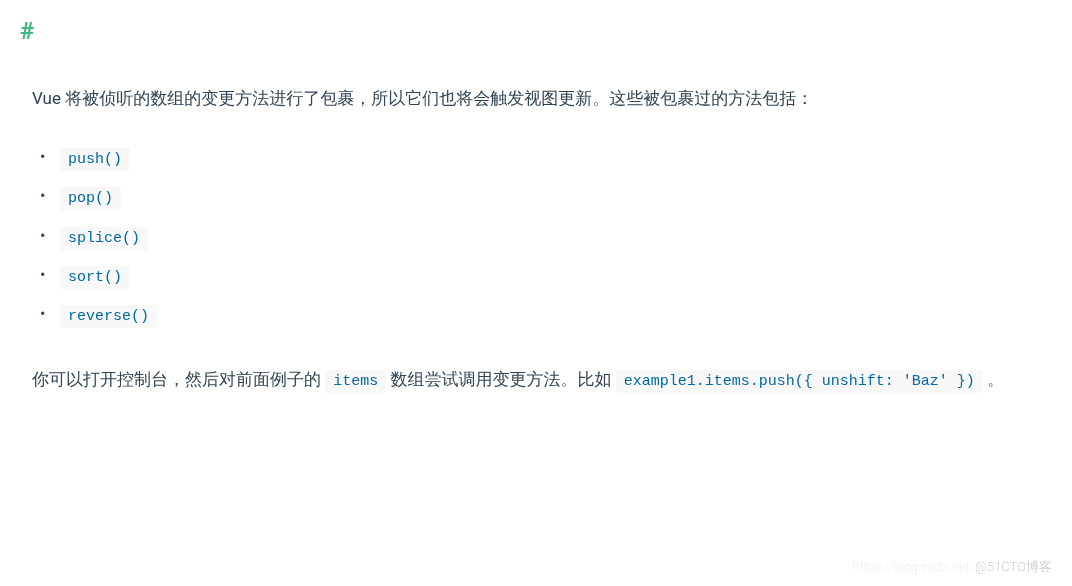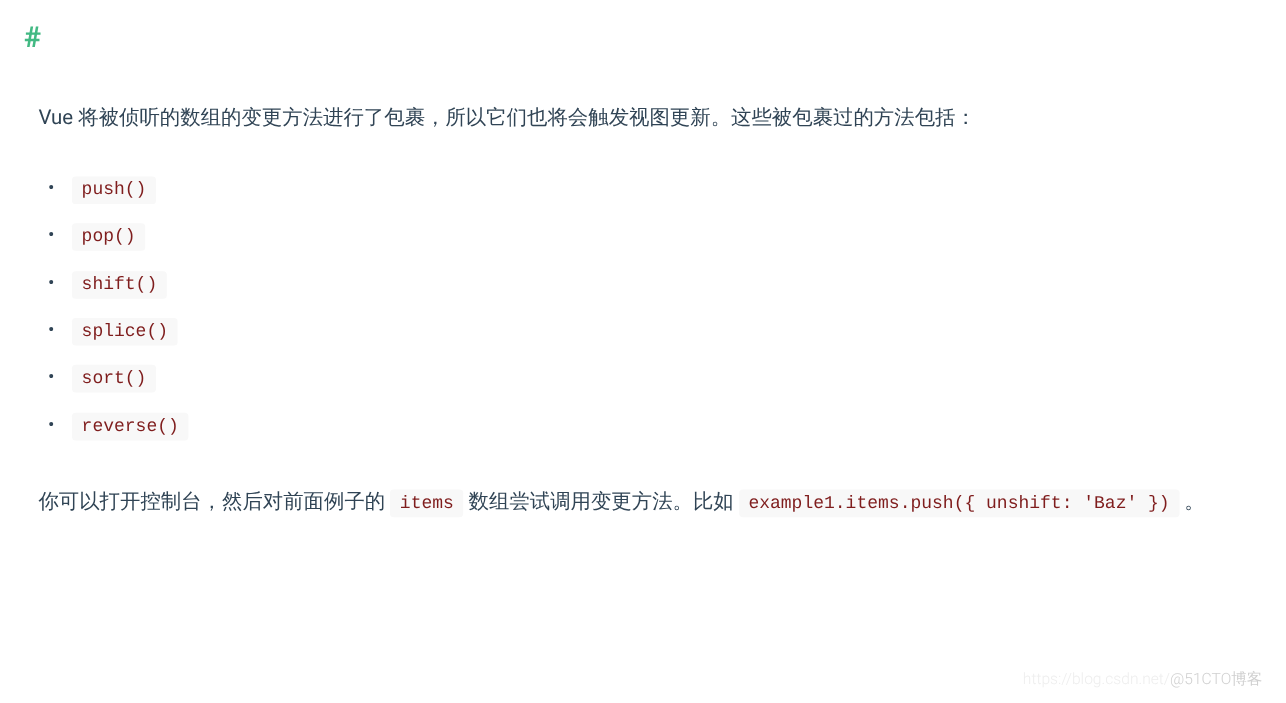--- a/index.html
+++ b/index.html
@@ -47,21 +47,21 @@
     li::before {
       content: "•";
       position: absolute;
       left: -20px;
       color: #304455;
       font-size: 16px;
     }
     code {
       font-family: "SFMono-Regular", Consolas, "Liberation Mono", Menlo, Courier, monospace;
       background-color: #f8f8f8;
-      color: #7f1d1d;
+      color: #0369a1;
       padding: 3px 8px;
       border-radius: 3px;
       font-size: 15px;
     }
     .watermark {
       position: absolute;
       right: 20px;
       bottom: 8px;
       color: #d0d0d0;
       font-size: 13px;
@@ -76,21 +76,20 @@
 
 <h2 class="heading">
   <span class="hash">#</span>
 </h2>
 
 <p class="paragraph">Vue 将被侦听的数组的变更方法进行了包裹，所以它们也将会触发视图更新。这些被包裹过的方法包括：</p>
 
 <ul>
   <li><code>push()</code></li>
   <li><code>pop()</code></li>
-  <li><code>shift()</code></li>
   <li><code>splice()</code></li>
   <li><code>sort()</code></li>
   <li><code>reverse()</code></li>
 </ul>
 
 <p class="paragraph">
   <span>你可以打开控制台，然后对前面例子的 </span><code>items</code><span> 数组尝试调用变更方法。比如 </span><code>example1.items.push({ unshift: 'Baz' })</code><span> 。</span>
 </p>
 
 <div class="watermark">

